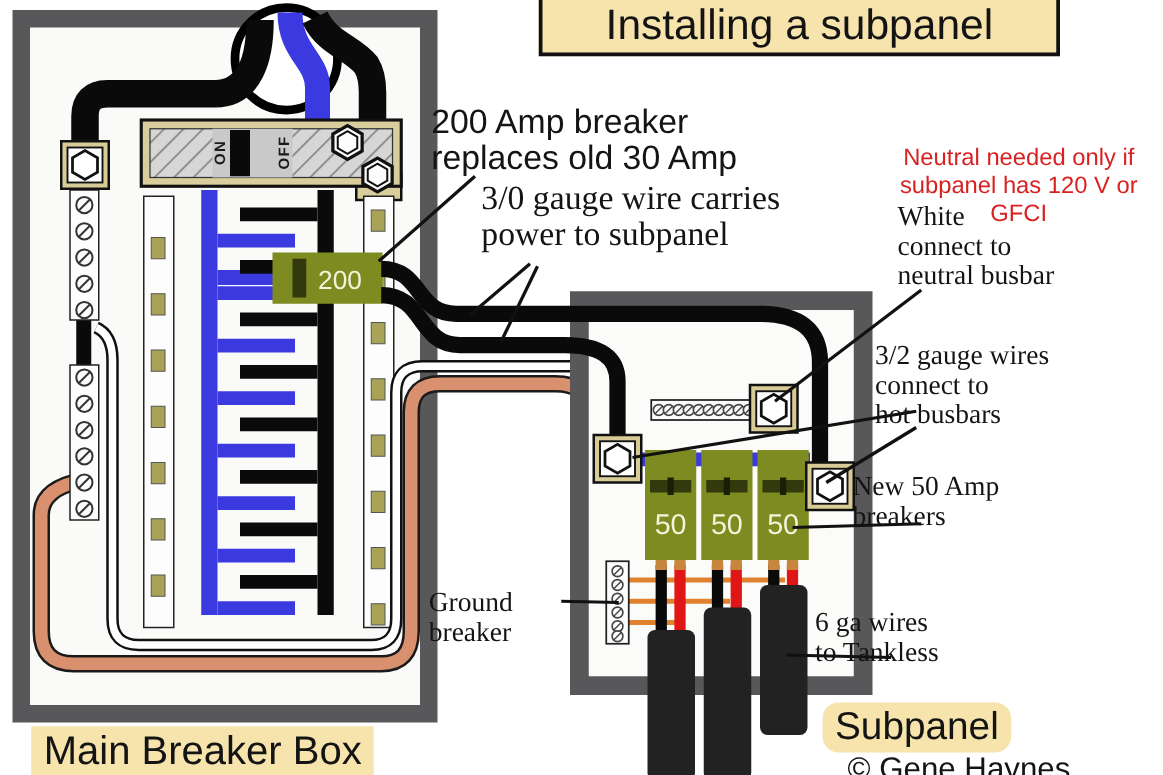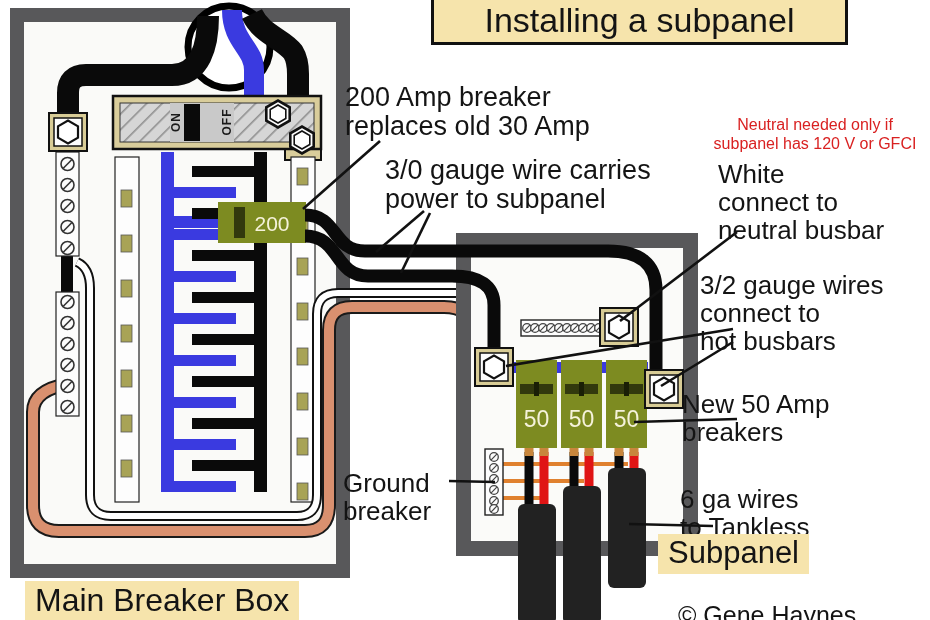--- a/index.html
+++ b/index.html
@@ -6,22 +6,22 @@
   #stage{
     position:relative;width:930px;height:620px;overflow:hidden;background:#ffffff;
     font-family:"Liberation Sans", sans-serif;color:#111;
   }
   #diagram-svg{position:absolute;left:0;top:0;}
   .ann{
     position:absolute;white-space:pre-line;text-align:left;color:#141414;
     line-height:1.07;
   }
   .ann-lg{font-size:27px;}
-  .ann-md{font-size:26px;}
-  .ann-red{font-size:16px;line-height:1.18;color:#d92121;text-align:center;}
+  .ann-md{font-size:22px;font-family:Liberation Serif, serif;}
+  .ann-red{font-size:19px;line-height:1.18;color:#d92121;text-align:center;}
   .tan-label{
     position:absolute;background:#f6e4ac;color:#141414;
     padding:1px 10px 3px 10px;font-size:31px;white-space:nowrap;
   }
   .title-box{
     position:absolute;left:431px;top:-4px;width:411px;height:43px;
     background:#f6e4ac;border:3px solid #111;
     display:flex;align-items:center;justify-content:center;
     font-size:34px;color:#141414;white-space:nowrap;
   }
@@ -256,42 +256,42 @@
     <line x1="713" y1="526" x2="629" y2="524"></line>
     <line x1="449" y1="481" x2="495" y2="482"></line>
   </g>
 </svg>
 
 <div class="title-box">Installing a subpanel</div>
 
 <div class="ann ann-lg" style="left:345px;top:83px;width:320px;">200 Amp breaker
 replaces old 30 Amp</div>
 
-<div class="ann ann-lg" style="left:385px;top:156px;width:320px;">3/0 gauge wire carries
+<div class="ann ann-lg" style="left:385px;top:144px;width:320px;font-family:Liberation Serif, serif;">3/0 gauge wire carries
 power to subpanel</div>
 
 <div class="ann ann-red" style="left:700px;top:116px;width:230px;">Neutral needed only if
 subpanel has 120 V or GFCI</div>
 
 <div class="ann ann-md" style="left:718px;top:161px;width:212px;">White
 connect to
 neutral busbar</div>
 
 <div class="ann ann-md" style="left:700px;top:272px;width:220px;">3/2 gauge wires
 connect to
 hot busbars</div>
 
-<div class="ann ann-md" style="left:682px;top:377px;width:220px;margin-top:14px;">New 50 Amp
+<div class="ann ann-md" style="left:682px;top:377px;width:220px;">New 50 Amp
 breakers</div>
 
-<div class="ann ann-md" style="left:680px;top:486px;width:220px;">6 ga wires
+<div class="ann ann-md" style="left:652px;top:486px;width:220px;">6 ga wires
 to Tankless</div>
 
 <div class="ann ann-md" style="left:343px;top:470px;width:120px;">Ground
 breaker</div>
 
 <div class="tan-label" style="left:25px;top:581px;font-size:32px;">Main Breaker Box</div>
 
-<div class="tan-label" style="left:658px;top:534px;">Subpanel</div>
+<div class="tan-label" style="left:658px;top:562px;border-radius:13px;">Subpanel</div>
 
 <div class="credit">© Gene Haynes</div>
 
 </div>
 
 </body></html>

